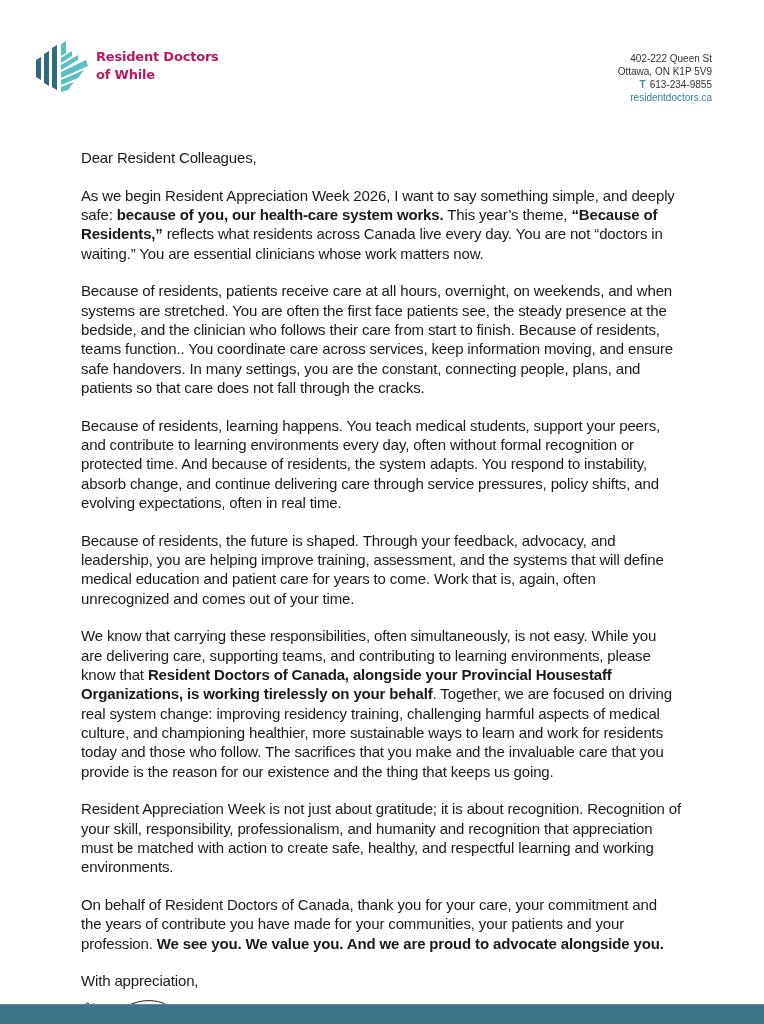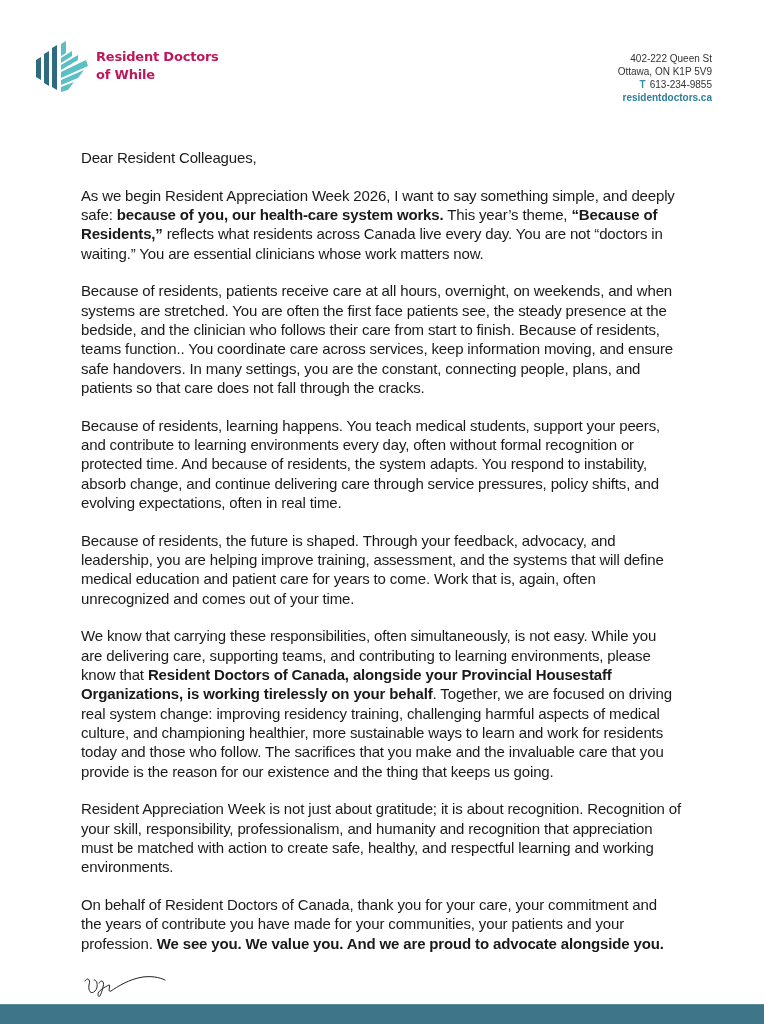--- a/index.html
+++ b/index.html
@@ -12,21 +12,21 @@
   .logo svg { width: 56px; height: 52px; }
   .logo-text {
     margin-left: 6px; font-family: "DejaVu Sans", sans-serif; font-weight: bold;
     font-size: 13px; line-height: 18px; color: #be185d; letter-spacing: -0.2px;
   }
   .address {
     position: absolute; right: 52px; top: 52px; text-align: right;
     font-size: 10px; line-height: 13px; color: #333;
   }
   .address .t-label { color: #3a8fa8; font-weight: bold; margin-right: 4px; }
-  .address .web { color: #2c7f9a; font-weight: bold; }
+  .address .web { color: #2c7f9a; font-weight: normal; }
   .letter {
     position: absolute; left: 81px; top: 148px; width: 600px;
     font-size: 15px; line-height: 19.3px; color: #1a1a1a;
     letter-spacing: -0.15px;
   }
   .letter p { margin: 0 0 18.5px 0; }
   .letter b { font-weight: bold; }
   .signature { margin: 2px 0 0 0; height: 40px; }
   .signature svg { width: 90px; height: 30px; }
   .sig-name, .sig-title { margin: 0; }
@@ -73,20 +73,21 @@
   <p>Because of residents, patients receive care at all hours, overnight, on weekends, and when systems are stretched. You are often the first face patients see, the steady presence at the bedside, and the clinician who follows their care from start to finish. Because of residents, teams function.. You coordinate care across services, keep information moving, and ensure safe handovers. In many settings, you are the constant, connecting people, plans, and patients so that care does not fall through the cracks.</p>
   <p>Because of residents, learning happens. You teach medical students, support your peers, and contribute to learning environments every day, often without formal recognition or protected time. And because of residents, the system adapts. You respond to instability, absorb change, and continue delivering care through service pressures, policy shifts, and evolving expectations, often in real time.</p>
   <p>Because of residents, the future is shaped. Through your feedback, advocacy, and leadership, you are helping improve training, assessment, and the systems that will define medical education and patient care for years to come. Work that is, again, often unrecognized and comes out of your time.</p>
 
   <p><span>We know that carrying these responsibilities, often simultaneously, is not easy. While you are delivering care, supporting teams, and contributing to learning environments, please know that </span><b>Resident Doctors of Canada, alongside your Provincial Housestaff Organizations, is working tirelessly on your behalf</b><span>. Together, we are focused on driving real system change: improving residency training, challenging harmful aspects of medical culture, and championing healthier, more sustainable ways to learn and work for residents today and those who follow. The sacrifices that you make and the invaluable care that you provide is the reason for our existence and the thing that keeps us going.</span></p>
 
   <p>Resident Appreciation Week is not just about gratitude; it is about recognition. Recognition of your skill, responsibility, professionalism, and humanity and recognition that appreciation must be matched with action to create safe, healthy, and respectful learning and working environments.</p>
 
   <p><span>On behalf of Resident Doctors of Canada, thank you for your care, your commitment and the years of contribute you have made for  your communities, your patients and your profession. </span><b>We see you. We value you. And we are proud to advocate alongside you.</b></p>
 
+  <p style="margin-bottom:4px;">With appreciation,</p>
 
   <div class="signature">
     <svg viewBox="0 0 90 30">
       <path d="M4,10 C6,6 10,8 8,14 C7,20 10,24 14,20 C18,16 16,8 13,9 M18,12 C20,8 24,10 22,16 C20,24 18,28 17,24 C16,20 24,16 28,14 C30,13 26,22 30,20 C36,16 48,8 62,6 C70,5 78,6 84,9" fill="none" stroke="#222" stroke-width="1" stroke-linecap="round"></path>
     </svg>
   </div>
 
   <p class="sig-title">President, Resident Doctors of Canada</p>
 </div>
 

